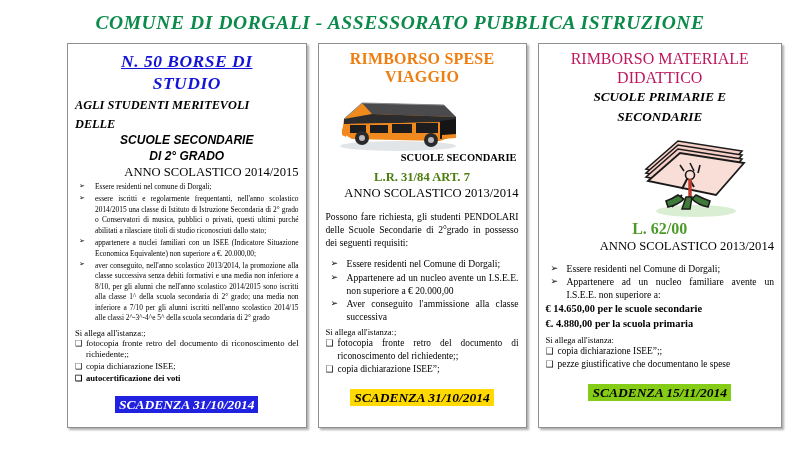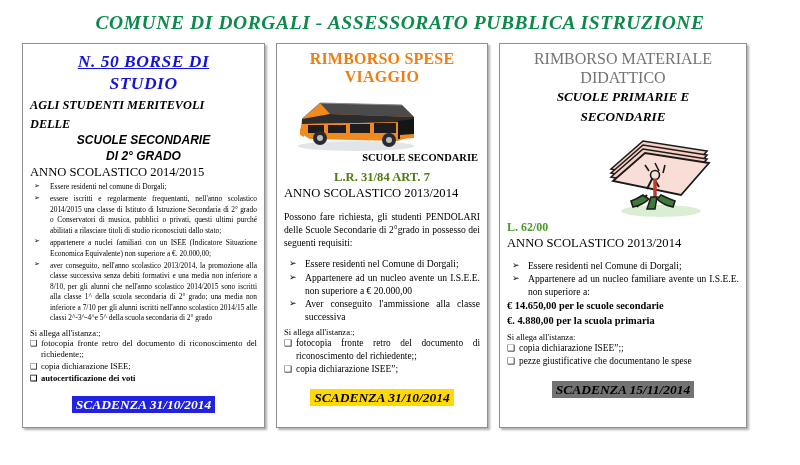--- a/index.html
+++ b/index.html
@@ -32,21 +32,21 @@
   }
   .panel {
     background:#ffffff;
     border:1px solid #8f8f8f;
     box-shadow:2px 2px 2px rgba(110,110,110,.55);
     height:385px;
     padding:6px 7px 4px 7px;
     position:relative;
     overflow:hidden;
   }
-  .panel-1 { width:243px; }
+  .panel-1 { width:243px;margin-left:45px; }
   .panel-2 { width:212px; }
   .panel-3 { width:248px; }
 
   
   .t-blue {
     color:#1414d8;
     font-weight:bold;
     font-style:italic;
     text-align:center;
     font-size:17.5px;
@@ -68,21 +68,21 @@
   .t-sans-it {
     text-align:center;
     font-family:"Liberation Sans", sans-serif;
     font-weight:bold;
     font-style:italic;
     font-size:12px;
     line-height:1.32;
     color:#000;
   }
   .t-anno {
-    text-align:left;
+    text-align:right;
     font-size:12.6px;
     color:#000;
     margin-top:1px;
     margin-bottom:2px;
   }
 
   ul.bullets { list-style:none; margin:0; padding:0; }
   ul.bullets li {
     position:relative;
     padding-left:20px;
@@ -124,21 +124,21 @@
     font-weight:bold;
     font-size:13.5px;
   }
   .deadline .hl-blue {
     background:#2121e0; color:#ffffff; padding:1px 4px;
   }
   .deadline .hl-yellow {
     background:#ffd900; color:#000; padding:1px 4px;
   }
   .deadline .hl-chartreuse {
-    background:#737373; color:#000; padding:1px 4px;
+    background:#84cc16; color:#000; padding:1px 4px;
   }
 
   
   .t-orange {
     text-align:center;
     color:#f07d10;
     font-weight:bold;
     font-size:16px;
     font-family:"Liberation Serif", serif;
     letter-spacing:.2px;
@@ -181,38 +181,39 @@
     position:absolute; left:5px; top:0;
     font-size:9px;
   }
   .chk-list.big li { font-size:9.4px; line-height:1.4; padding-left:12px; }
   .chk-list.big li::before { font-size:9px; }
 
   
   .t-p3 {
     text-align:center;
     font-size:16px;
-    color:#737373;
+    color:#be185d;
     line-height:1.16;
     font-family:"Liberation Serif", serif;
   }
   .t-p3-it {
     text-align:center;
     font-weight:bold;
     font-style:italic;
     font-size:13.2px;
     color:#000;
     line-height:1.5;
   }
   .books-row { position:relative; height:95px; margin-top:2px; }
   .books-img { position:absolute; right:18px; top:0; }
   .t-l62 {
+    text-align:center;
     color:#4d9a2a;
     font-weight:bold;
-    font-size:12px;
+    font-size:16px;
     margin-top:-4px;
   }
   .amount { font-weight:bold; font-size:10.4px; color:#000; line-height:1.45; }
 </style>
 </head>
 <body>
 
 <div class="page">
 
   <div class="banner">COMUNE DI DORGALI - ASSESSORATO PUBBLICA ISTRUZIONE</div>

